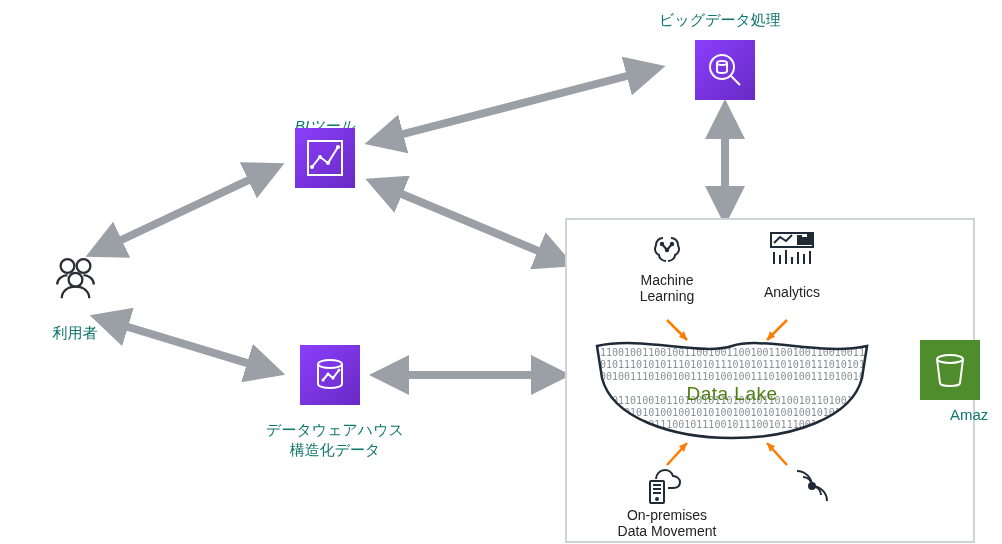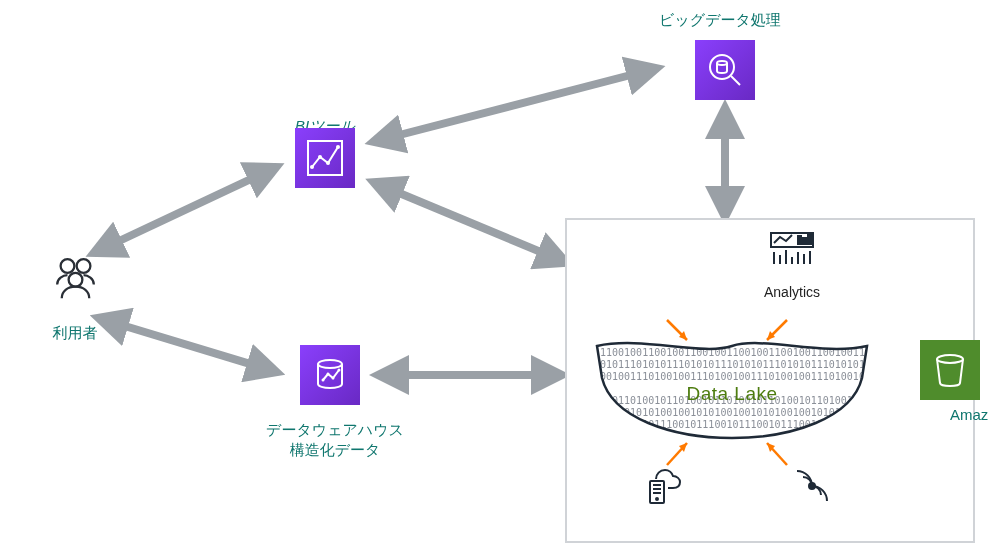--- a/index.html
+++ b/index.html
@@ -132,20 +132,35 @@
     <circle cx="30" cy="16" r="1.5" fill="#fff"></circle>
   </svg>
 </div>
 <div class="abs label" style="left:235px; top:420px; width:200px;">
   <span>データウェアハウス</span><br>
   <span>構造化データ</span>
 </div>
 
 <div class="abs dl-box" style="left:565px; top:218px;">
 
+  <div class="abs" style="left:50px; top:10px; width:100px;">
+    <svg width="42" height="42" viewBox="0 0 42 42" style="display:block;margin:0 auto;">
+      <g class="mini-icon">
+        <path d="M17 8c-4 0-7 3-7 7 0 1-1 2-1 4 0 3 2 5 4 6 0 3 3 6 7 6"></path>
+        <path d="M25 8c4 0 7 3 7 7 0 1 1 2 1 4 0 3-2 5-4 6 0 3-3 6-7 6"></path>
+        <circle cx="16" cy="14" r="1.2" fill="#1f2a37"></circle>
+        <circle cx="26" cy="14" r="1.2" fill="#1f2a37"></circle>
+        <circle cx="21" cy="20" r="1.2" fill="#1f2a37"></circle>
+        <line x1="16" y1="14" x2="21" y2="20"></line>
+        <line x1="26" y1="14" x2="21" y2="20"></line>
+      </g>
+    </svg>
+    <div class="dl-inner-label" style="white-space:pre-line;">Machine
+Learning</div>
+  </div>
 
   <div class="abs" style="left:175px; top:10px; width:100px;">
     <svg width="48" height="38" viewBox="0 0 48 38" style="display:block;margin:0 auto;">
       <g class="mini-icon">
         <rect x="3" y="3" width="42" height="14"></rect>
         <polyline points="6,13 12,7 18,11 24,5"></polyline>
         <rect x="30" y="6" width="3" height="8" fill="#1f2a37"></rect>
         <rect x="35" y="8" width="3" height="6" fill="#1f2a37"></rect>
         <rect x="40" y="5" width="3" height="9" fill="#1f2a37"></rect>
         <line x1="6" y1="22" x2="6" y2="34"></line>
@@ -202,20 +217,22 @@
     <svg width="50" height="42" viewBox="0 0 50 42" style="display:block;margin:0 auto;">
       <g class="mini-icon">
         <path d="M14 14c0-5 4-9 9-9 4 0 7 3 8 6 4 0 7 3 7 6 0 4-3 6-7 6h-5"></path>
         <rect x="8" y="16" width="14" height="22" rx="1"></rect>
         <line x1="11" y1="20" x2="19" y2="20"></line>
         <line x1="11" y1="24" x2="19" y2="24"></line>
         <line x1="11" y1="28" x2="19" y2="28"></line>
         <circle cx="15" cy="34" r="1" fill="#1f2a37"></circle>
       </g>
     </svg>
+    <div class="dl-inner-label" style="white-space:pre-line;">On-premises
+Data Movement</div>
   </div>
 
   <div class="abs" style="left:175px; top:245px; width:140px;">
     <svg width="46" height="42" viewBox="0 0 46 42" style="display:block;margin:0 auto;">
       <g class="mini-icon">
         <circle cx="23" cy="21" r="3" fill="#1f2a37"></circle>
         <path d="M23 21 a9 9 0 0 1 9 9"></path>
         <path d="M23 21 a15 15 0 0 1 15 15"></path>
         <path d="M23 21 a9 9 0 0 0 -9 -9"></path>
         <path d="M23 21 a15 15 0 0 0 -15 -15"></path>

